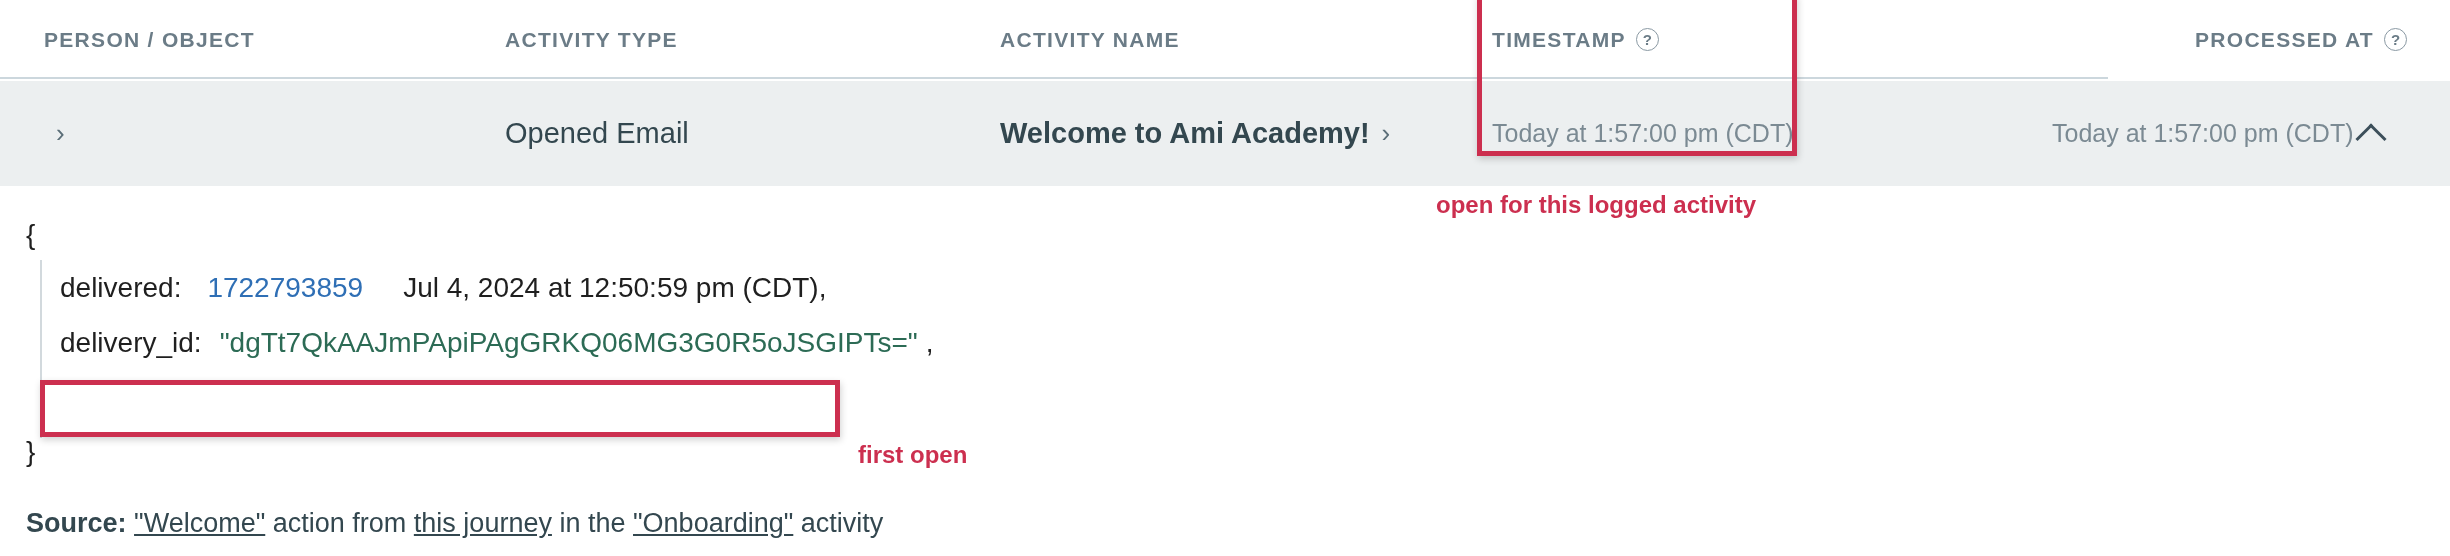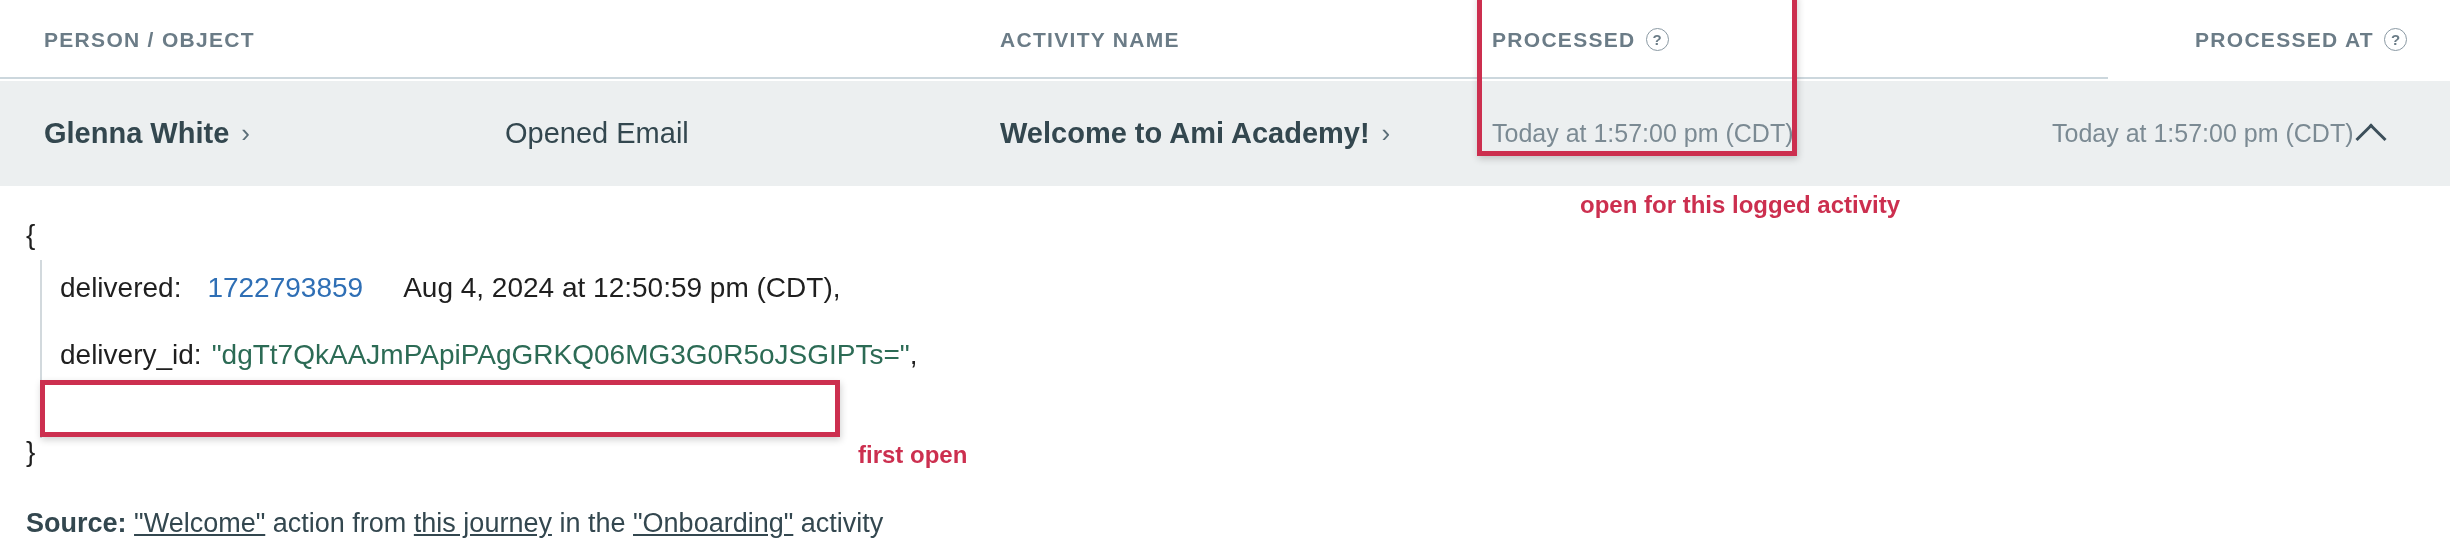--- a/index.html
+++ b/index.html
@@ -140,21 +140,21 @@
     width: 800px; height: 57px;
     background: #ffffff;
   }
   .anno-label {
     position: absolute;
     color: #cc2f4f;
     font-size: 24px;
     font-weight: 700;
     white-space: nowrap;
   }
-  #anno-label-open { left: 1580px; top: 191px; }
+  #anno-label-open { left: 1436px; top: 191px; }
   #anno-label-first { left: 858px; top: 395px; margin-top: 46px; }
 
   
   .json-body {
     position: absolute;
     left: 0; top: 186px;
     width: 2450px;
     height: 310px;
     background: #ffffff;
   }
@@ -179,21 +179,21 @@
     position: absolute;
     left: 60px;
     font-size: 28px;
     color: #1f1f1f;
     white-space: nowrap;
     display: flex;
     align-items: baseline;
     justify-content: space-between;
   }
   #line-delivered   { top: 86px; }
-  #line-delivery-id { top: 153px; }
+  #line-delivery-id { top: 141px; gap: 8px; }
   #line-opened      { top: 196px; }
 
   .json-key   { color: #1f1f1f; }
   .json-num   { color: #2f6fb5; margin-left: 26px; }
   .json-str   { color: #2c6b55; margin-left: 10px; }
   .json-human { color: #1f1f1f; margin-left: 40px; }
   .json-comma { color: #1f1f1f; }
 
   
   .source-line {
@@ -208,41 +208,43 @@
 </style>
 </head>
 <body>
 
 <div class="table-header">
 
   <div class="col col-person">
     <span class="col-label">PERSON / OBJECT</span>
   </div>
 
+  <div class="col col-type">
+    <span class="col-label">ACTIVITY TYPE</span>
+  </div>
 
   <div class="col col-name">
     <span class="col-label">ACTIVITY NAME</span>
   </div>
 
   <div class="col col-time">
-    <span class="col-label">PROCESSED</span>
+    <span class="col-label">TIMESTAMP</span>
     <span class="help-icon">?</span>
   </div>
 
   <div class="col col-proc">
     <span class="col-label">PROCESSED AT</span>
     <span class="help-icon">?</span>
   </div>
 
 </div>
 
 <div class="data-row">
 
   <div class="cell cell-person">
-    <span class="person-name">Glenna White</span>
     <span class="chev-right">›</span>
   </div>
 
   <div class="cell cell-type">
     <span class="activity-type">Opened Email</span>
   </div>
 
   <div class="cell cell-name">
     <span class="activity-name">Welcome to Ami Academy!</span>
     <span class="chev-right">›</span>
@@ -264,21 +266,21 @@
 
 <div class="json-body">
 
   <span class="json-line brace-open">{</span>
 
   <div class="json-guide"></div>
 
   <div class="json-entry" id="line-delivered">
     <span class="json-key">delivered:</span>
     <span class="json-num">1722793859</span>
-    <span class="json-human">Aug 4, 2024 at 12:50:59 pm (CDT)</span>
+    <span class="json-human">Jul 4, 2024 at 12:50:59 pm (CDT)</span>
     <span class="json-comma">,</span>
   </div>
 
   <div class="json-entry" id="line-delivery-id">
     <span class="json-key">delivery_id:</span>
     <span class="json-str">"dgTt7QkAAJmPApiPAgGRKQ06MG3G0R5oJSGIPTs="</span>
     <span class="json-comma">,</span>
   </div>
 
   <div class="json-entry" id="line-opened">

